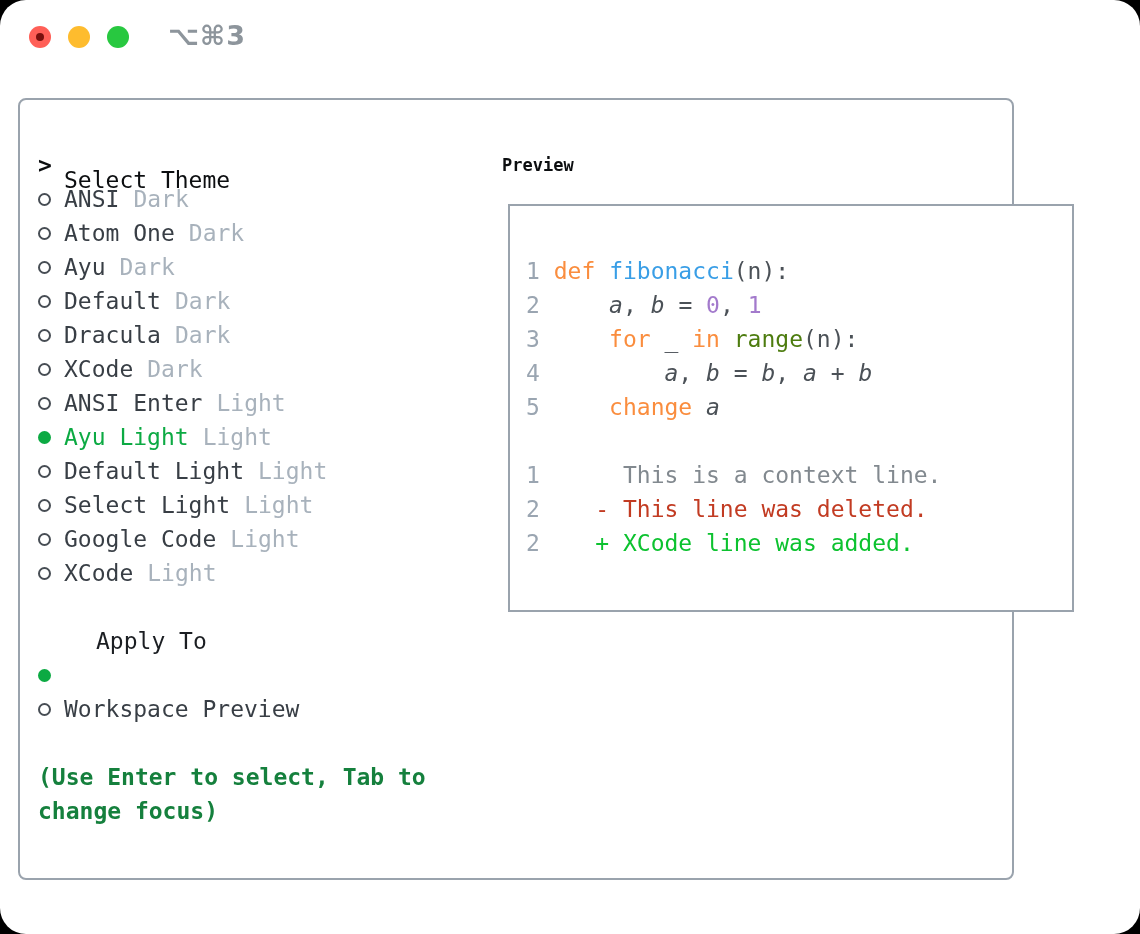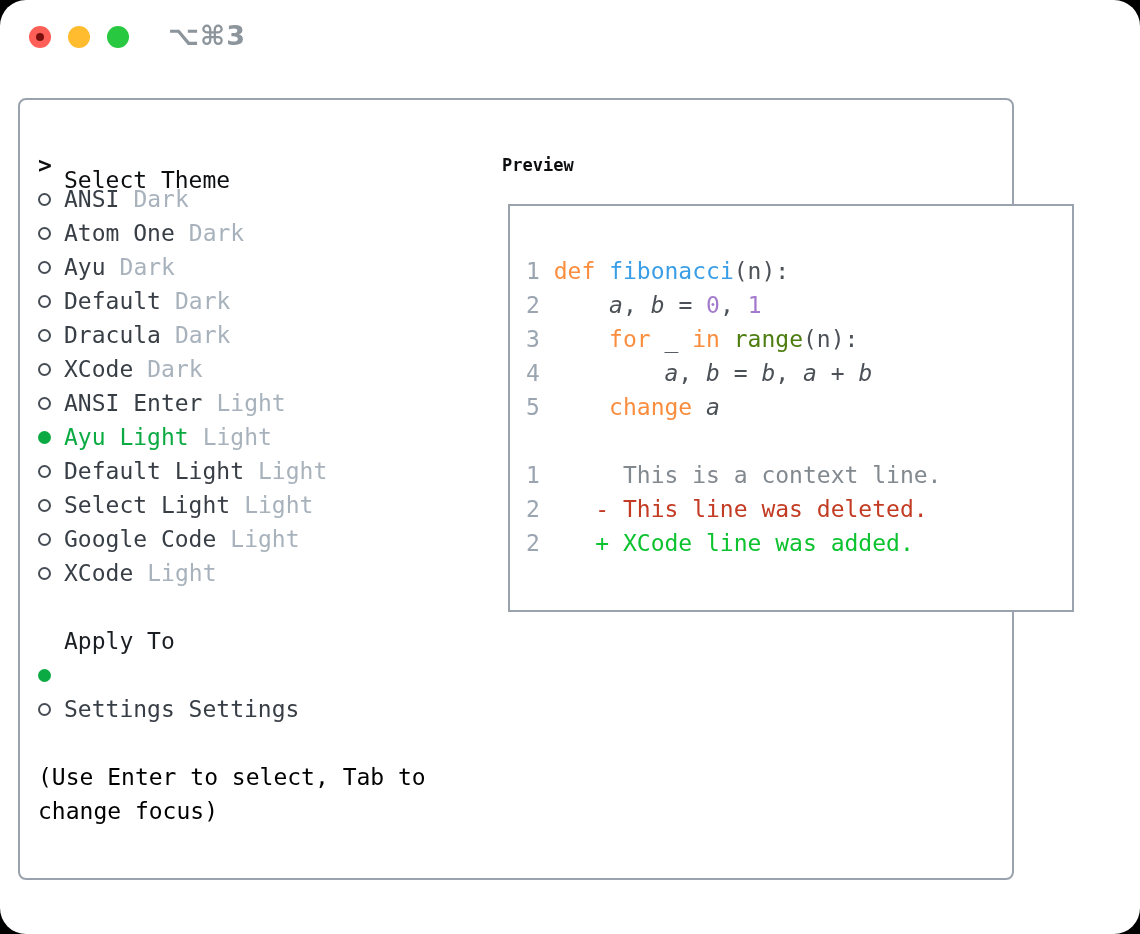--- a/index.html
+++ b/index.html
@@ -32,24 +32,24 @@
   .row.blank{height:34px;}
   .marker{width:26px;height:34px;display:flex;align-items:center;flex:none;}
   .circle{width:13px;height:13px;border-radius:50%;box-sizing:border-box;}
   .circle.open{border:2px solid #474d54;}
   .circle.filled{background:#0caa43;}
   .prompt-glyph{font-weight:bold;color:#0c0e10;}
   .header-text{font-weight:normal;color:#0c0e10;margin-top:15px;}
   .theme-name{color:#383e45;}
   .row.selected .theme-name{color:#0caa43;}
   .variant{color:#a8b2bc;margin-left:14px;}
-  .apply-header-text{color:#1b1e22;}
+  .apply-header-text{color:#1b1e22;margin-left:32px;}
   .option-label{color:#383e45;}
   .row.selected .option-label{color:#0caa43;}
-  .hint{width:420px;color:#000000;white-space:normal;}
+  .hint{width:420px;color:#15803d;white-space:normal;font-weight:bold;}
   
   .preview-header{
     position:absolute;left:482px;top:48px;font-size:17px;line-height:34px;
     font-weight:bold;color:#0c0e10;
   }
   .preview-box{
     position:absolute;left:488px;top:104px;width:566px;height:408px;box-sizing:border-box;
     border:2px solid #9aa3ad;background:#fff;padding:48px 16px;overflow:hidden;
   }
   .code-line{white-space:pre;font-size:23px;line-height:34px;height:34px;color:#4b5157;}
@@ -105,21 +105,21 @@
 
       <div class="row blank"></div>
 
       <div class="row">
         <span class="marker"></span>
         <span class="apply-header-text">Apply To</span>
       </div>
 
       <div id="apply-options">
           <div class="row item selected"><span class="marker"><span class="circle filled"></span></span></div>
-          <div class="row item"><span class="marker"><span class="circle open"></span></span><span class="option-label">Settings Settings</span></div>
+          <div class="row item"><span class="marker"><span class="circle open"></span></span><span class="option-label">Workspace Preview</span></div>
         </div>
 
       <div class="row blank"></div>
 
       <div class="hint">(Use Enter to select, Tab to change focus)</div>
     </div>
 
     <div class="preview-header">Preview</div>
 
     <div class="preview-box">

